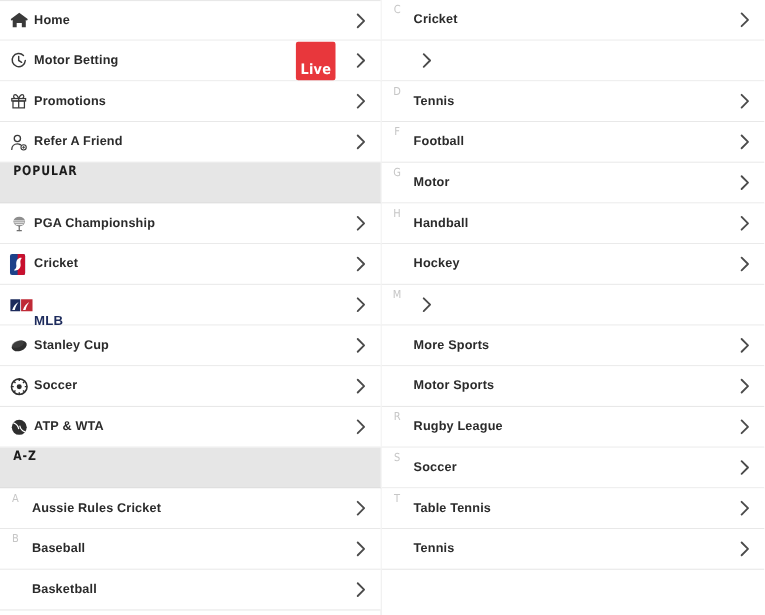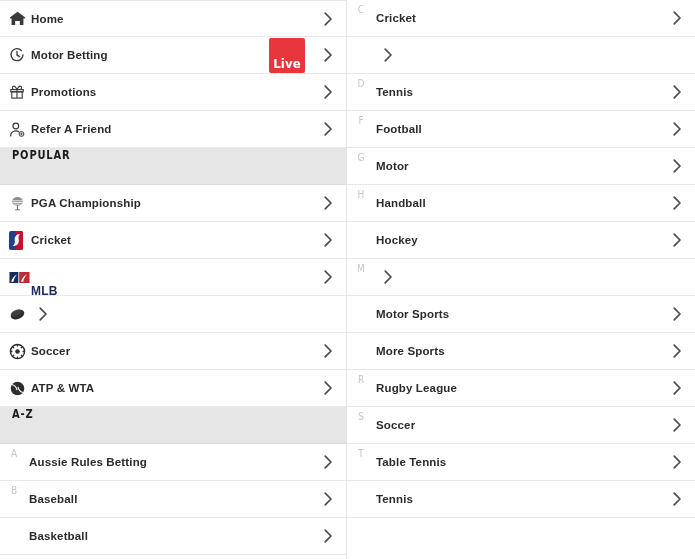--- a/index.html
+++ b/index.html
@@ -257,20 +257,21 @@
           </svg>
         </span>
       </div>
       <div class="menu-row">
         <span class="icon-slot">
           <svg xmlns="http://www.w3.org/2000/svg" width="17" height="17" viewBox="0 0 24 24">
             <ellipse cx="12" cy="12" rx="10" ry="6.4" fill="#2e2e2e" transform="rotate(-20 12 12)"></ellipse>
             <ellipse cx="10.2" cy="9.6" rx="8.2" ry="4.2" fill="#4a4a4a" transform="rotate(-20 10.2 9.6)" opacity="0.55"></ellipse>
           </svg>
         </span>
+        <span class="row-label">Stanley Cup</span>
         <span class="chevron">
           <svg xmlns="http://www.w3.org/2000/svg" width="11" height="16" viewBox="0 0 11 16" fill="none" stroke="#4b4b4b" stroke-width="1.7" stroke-linecap="round" stroke-linejoin="round">
             <path d="M2.2 2.2 8 8l-5.8 5.8"></path>
           </svg>
         </span>
       </div>
       <div class="menu-row">
         <span class="icon-slot">
           <svg xmlns="http://www.w3.org/2000/svg" width="17" height="17" viewBox="0 0 24 24">
             <circle cx="12" cy="12" r="10" fill="none" stroke="#2e2e2e" stroke-width="2"></circle>
@@ -300,21 +301,21 @@
           </svg>
         </span>
       </div>
       <div class="section-header">
         <span class="section-title">A-Z</span>
       </div>
       <div class="menu-row">
         <span class="letter-slot">
           <span class="az-letter">A</span>
         </span>
-        <span class="row-label">Aussie Rules Betting</span>
+        <span class="row-label">Aussie Rules Cricket</span>
         <span class="chevron">
           <svg xmlns="http://www.w3.org/2000/svg" width="11" height="16" viewBox="0 0 11 16" fill="none" stroke="#4b4b4b" stroke-width="1.7" stroke-linecap="round" stroke-linejoin="round">
             <path d="M2.2 2.2 8 8l-5.8 5.8"></path>
           </svg>
         </span>
       </div>
       <div class="menu-row">
         <span class="letter-slot">
           <span class="az-letter">B</span>
         </span>
@@ -421,32 +422,32 @@
         <span class="chevron">
           <svg xmlns="http://www.w3.org/2000/svg" width="11" height="16" viewBox="0 0 11 16" fill="none" stroke="#4b4b4b" stroke-width="1.7" stroke-linecap="round" stroke-linejoin="round">
             <path d="M2.2 2.2 8 8l-5.8 5.8"></path>
           </svg>
         </span>
       </div>
       <div class="menu-row">
         <span class="letter-slot">
           <span class="az-letter"></span>
         </span>
+        <span class="row-label">More Sports</span>
+        <span class="chevron">
+          <svg xmlns="http://www.w3.org/2000/svg" width="11" height="16" viewBox="0 0 11 16" fill="none" stroke="#4b4b4b" stroke-width="1.7" stroke-linecap="round" stroke-linejoin="round">
+            <path d="M2.2 2.2 8 8l-5.8 5.8"></path>
+          </svg>
+        </span>
+      </div>
+      <div class="menu-row">
+        <span class="letter-slot">
+          <span class="az-letter"></span>
+        </span>
         <span class="row-label">Motor Sports</span>
-        <span class="chevron">
-          <svg xmlns="http://www.w3.org/2000/svg" width="11" height="16" viewBox="0 0 11 16" fill="none" stroke="#4b4b4b" stroke-width="1.7" stroke-linecap="round" stroke-linejoin="round">
-            <path d="M2.2 2.2 8 8l-5.8 5.8"></path>
-          </svg>
-        </span>
-      </div>
-      <div class="menu-row">
-        <span class="letter-slot">
-          <span class="az-letter"></span>
-        </span>
-        <span class="row-label">More Sports</span>
         <span class="chevron">
           <svg xmlns="http://www.w3.org/2000/svg" width="11" height="16" viewBox="0 0 11 16" fill="none" stroke="#4b4b4b" stroke-width="1.7" stroke-linecap="round" stroke-linejoin="round">
             <path d="M2.2 2.2 8 8l-5.8 5.8"></path>
           </svg>
         </span>
       </div>
       <div class="menu-row">
         <span class="letter-slot">
           <span class="az-letter">R</span>
         </span>

